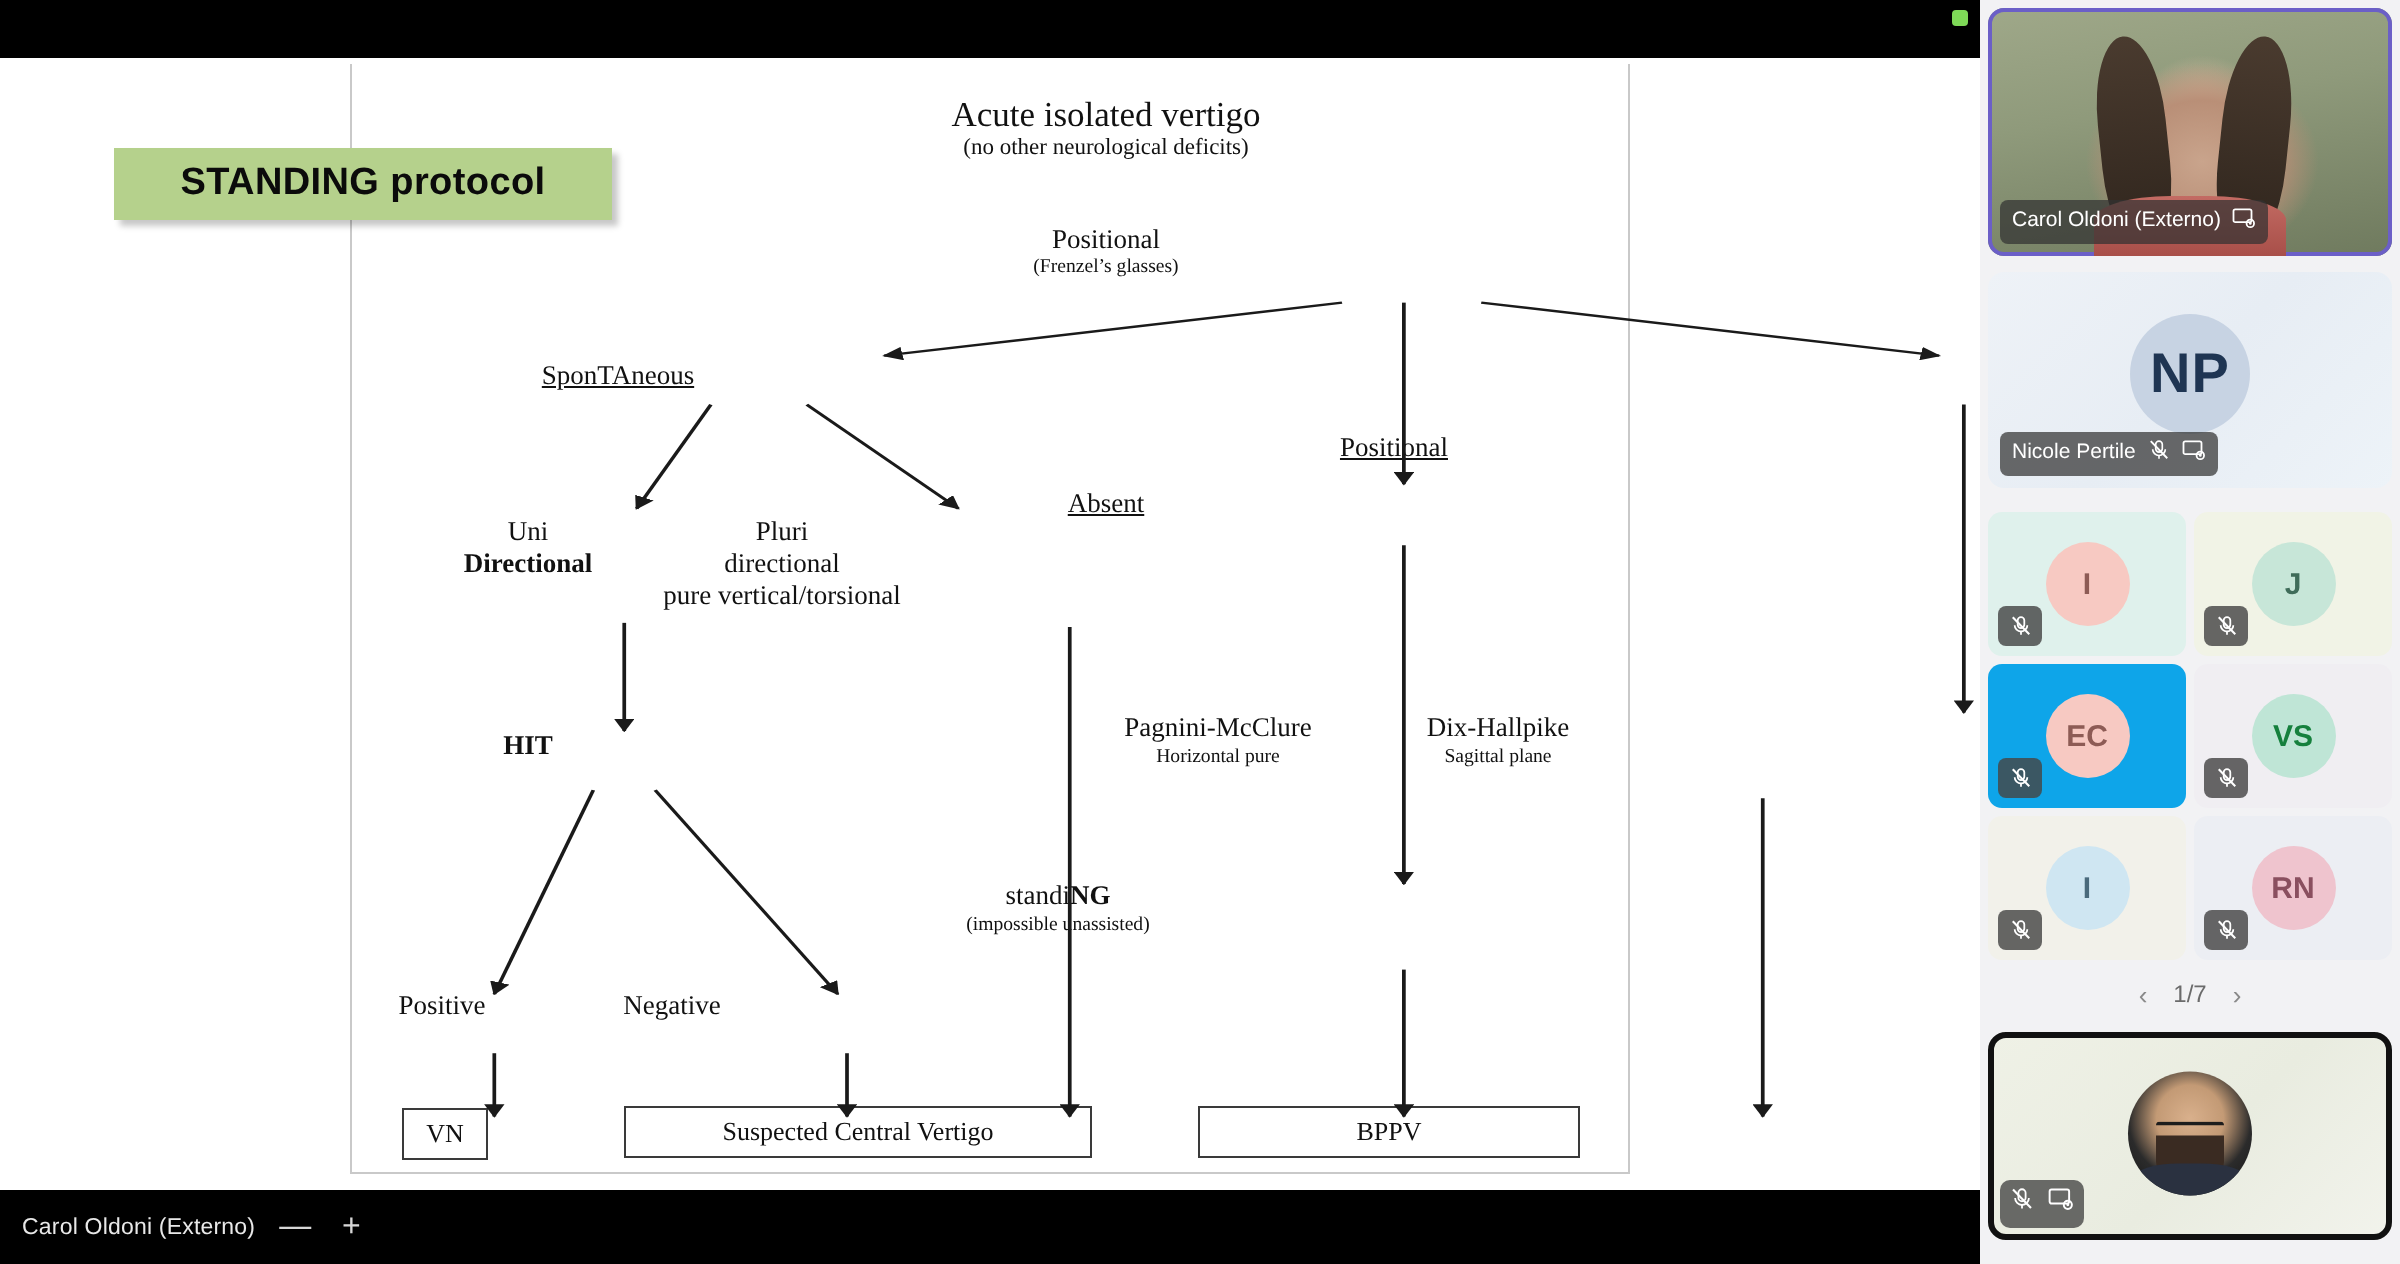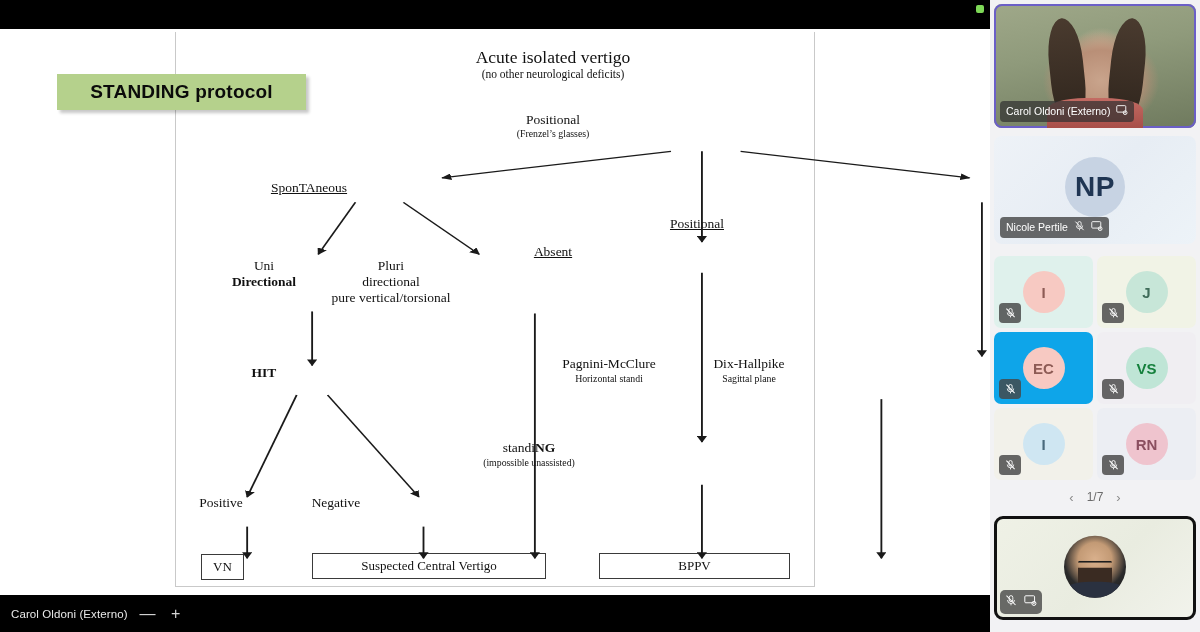--- a/index.html
+++ b/index.html
@@ -235,21 +235,21 @@
 
       <div class="node n-main n-bold" style="left:28px; top:333px; width:120px; font-weight:700;">HIT</div>
 
       <div class="node n-main" style="left:-15px; top:463px; width:120px;">Positive</div>
       <div class="node n-main" style="left:100px; top:463px; width:120px;">Negative</div>
 
       <div class="node n-main" style="left:263px; top:408px; width:180px;">standi<b style="font-weight:700">NG</b></div>
       <div class="node n-small" style="left:263px; top:425px; width:180px;">(impossible unassisted)</div>
 
       <div class="node n-main" style="left:363px; top:324px; width:140px;">Pagnini-McClure</div>
-      <div class="node n-small" style="left:363px; top:341px; width:140px;">Horizontal standi</div>
+      <div class="node n-small" style="left:363px; top:341px; width:140px;">Horizontal pure</div>
 
       <div class="node n-main" style="left:503px; top:324px; width:140px;">Dix-Hallpike</div>
       <div class="node n-small" style="left:503px; top:341px; width:140px;">Sagittal plane</div>
 
       <div class="obox" style="left:25px; top:522px; width:43px;">VN</div>
       <div class="obox" style="left:136px; top:521px; width:234px;">Suspected Central Vertigo</div>
       <div class="obox" style="left:423px; top:521px; width:191px;">BPPV</div>
 
       <svg class="edges" viewBox="0 0 640 555" preserveAspectRatio="none">
         <defs>

